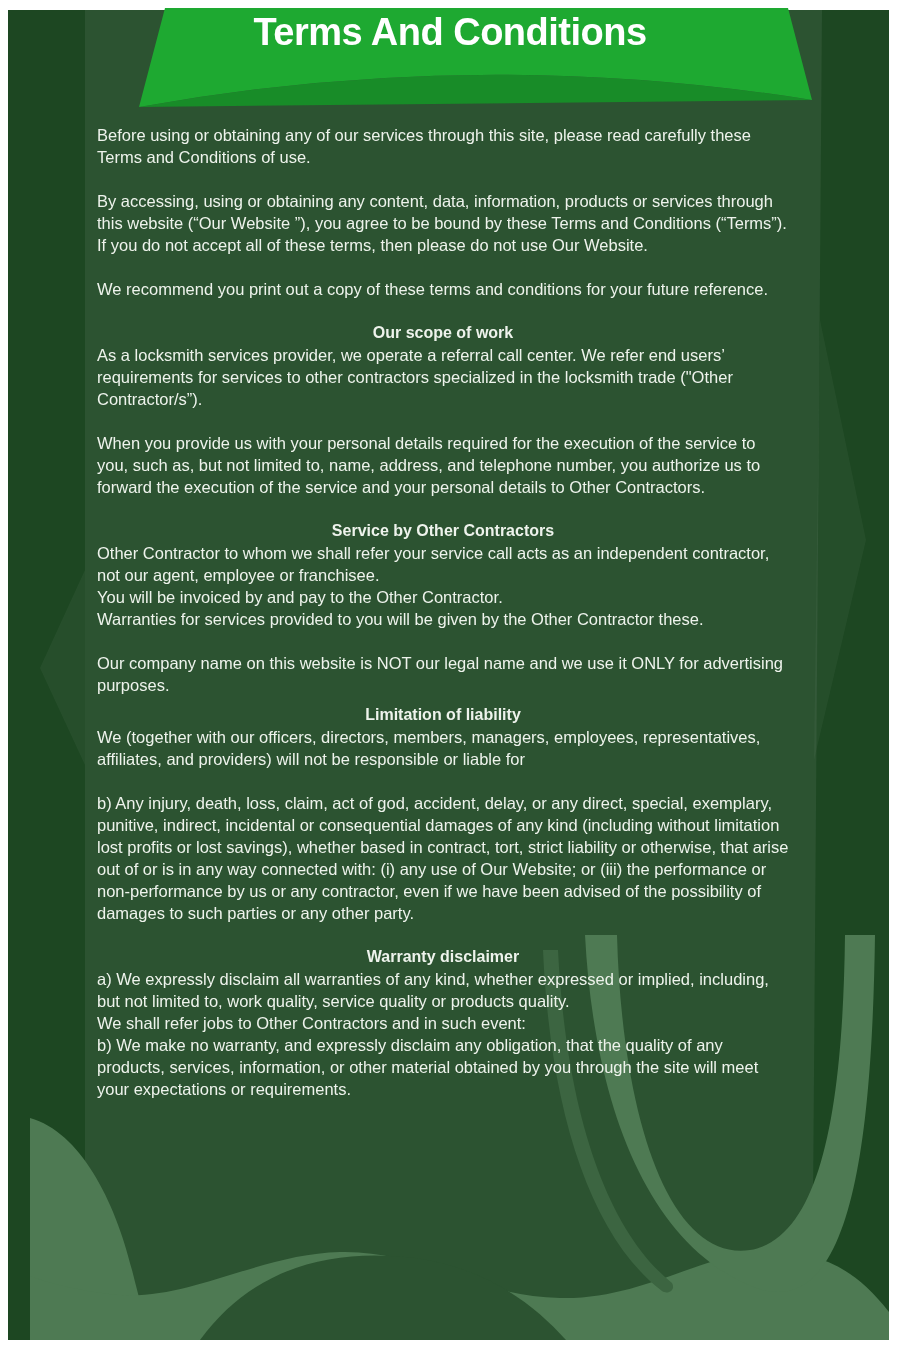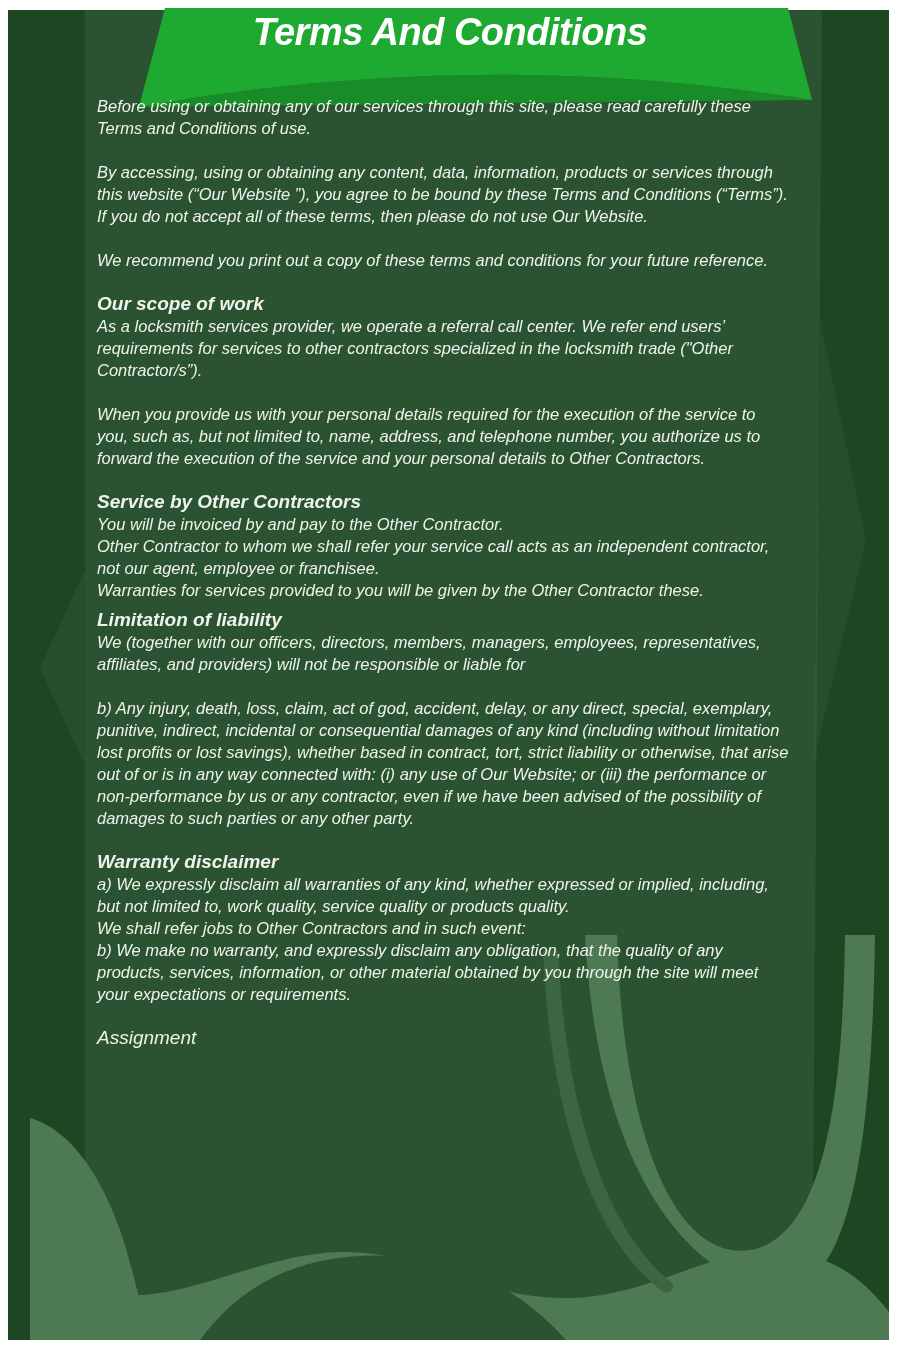--- a/index.html
+++ b/index.html
@@ -3,54 +3,55 @@
 <meta charset="utf-8">
 <style>
   html,body{margin:0;padding:0;}
   body{
     width:900px;height:1357px;
     background:#ffffff;
     font-family:"Liberation Sans","DejaVu Sans",sans-serif;
     position:relative;
     overflow:hidden;
   }
-  .stage{position:absolute;inset:0;width:900px;height:1357px;font-style:italic;}
+  .stage{position:absolute;inset:0;width:900px;height:1357px;}
   svg.bg{position:absolute;left:0;top:0;}
   
   .banner-title{
     position:absolute;
     left:0;right:0;
     top:11px;
     text-align:center;
     color:#ffffff;
     font-size:38px;
     font-weight:bold;
     letter-spacing:-0.5px;
     z-index:3;
   }
   
   .terms-body{
     position:absolute;
     left:97px;
-    top:95px;
+    top:124px;
     width:692px;
     z-index:2;
     color:var(--text-color,#eef3ec);
     font-size:16.5px;
     line-height:22px;
   }
   .terms-body section{margin:22px 0 0 0;}
   .terms-body section:first-child{margin-top:0;}
   .terms-body section.tight{margin-top:8px;}
   .terms-body h2{
     margin:0;padding:0;
-    font-size:19px;
+    font-size:16px;
     line-height:22px;
     font-weight:bold;
     color:var(--text-color,#eef3ec);
+    text-align:center;
   }
   .terms-body h2.plain{font-weight:normal;}
   .terms-body p{margin:0;padding:0;}
 </style>
 </head>
 <body>
 
 <div class="stage">
 
   <svg class="bg" width="900" height="1357" viewBox="0 0 900 1357" aria-hidden="true">
@@ -95,35 +96,37 @@
       </section>
       <section>
         <h2>Our scope of work</h2>
         <p>As a locksmith services provider, we operate a referral call center. We refer end users’ requirements for services to other contractors specialized in the locksmith trade ("Other Contractor/s”).</p>
       </section>
       <section>
         <p>When you provide us with your personal details required for the execution of the service to you, such as, but not limited to, name, address, and telephone number, you authorize us to forward the execution of the service and your personal details to Other Contractors.</p>
       </section>
       <section>
         <h2>Service by Other Contractors</h2>
+        <p>Other Contractor to whom we shall refer your service call acts as an independent contractor, not our agent, employee or franchisee.</p>
         <p>You will be invoiced by and pay to the Other Contractor.</p>
-        <p>Other Contractor to whom we shall refer your service call acts as an independent contractor, not our agent, employee or franchisee.</p>
         <p>Warranties for services provided to you will be given by the Other Contractor these.</p>
+      </section>
+      <section>
+        <p>Our company name on this website is NOT our legal name and we use it ONLY for advertising purposes.</p>
       </section>
       <section class="tight">
         <h2>Limitation of liability</h2>
         <p>We (together with our officers, directors, members, managers, employees, representatives, affiliates, and providers) will not be responsible or liable for</p>
       </section>
       <section>
         <p>b) Any injury, death, loss, claim, act of god, accident, delay, or any direct, special, exemplary, punitive, indirect, incidental or consequential damages of any kind (including without limitation lost profits or lost savings), whether based in contract, tort, strict liability or otherwise, that arise out of or is in any way connected with: (i) any use of Our Website; or (iii) the performance or non-performance by us or any contractor, even if we have been advised of the possibility of damages to such parties or any other party.</p>
       </section>
       <section>
         <h2>Warranty disclaimer</h2>
         <p>a) We expressly disclaim all warranties of any kind, whether expressed or implied, including, but not limited to, work quality, service quality or products quality.</p>
         <p>We shall refer jobs to Other Contractors and in such event:</p>
         <p>b) We make no warranty, and expressly disclaim any obligation, that the quality of any products, services, information, or other material obtained by you through the site will meet your expectations or requirements.</p>
       </section>
       <section>
-        <h2 class="plain">Assignment</h2>
       </section>
     </div>
 
 </div>
 
 </body></html>

